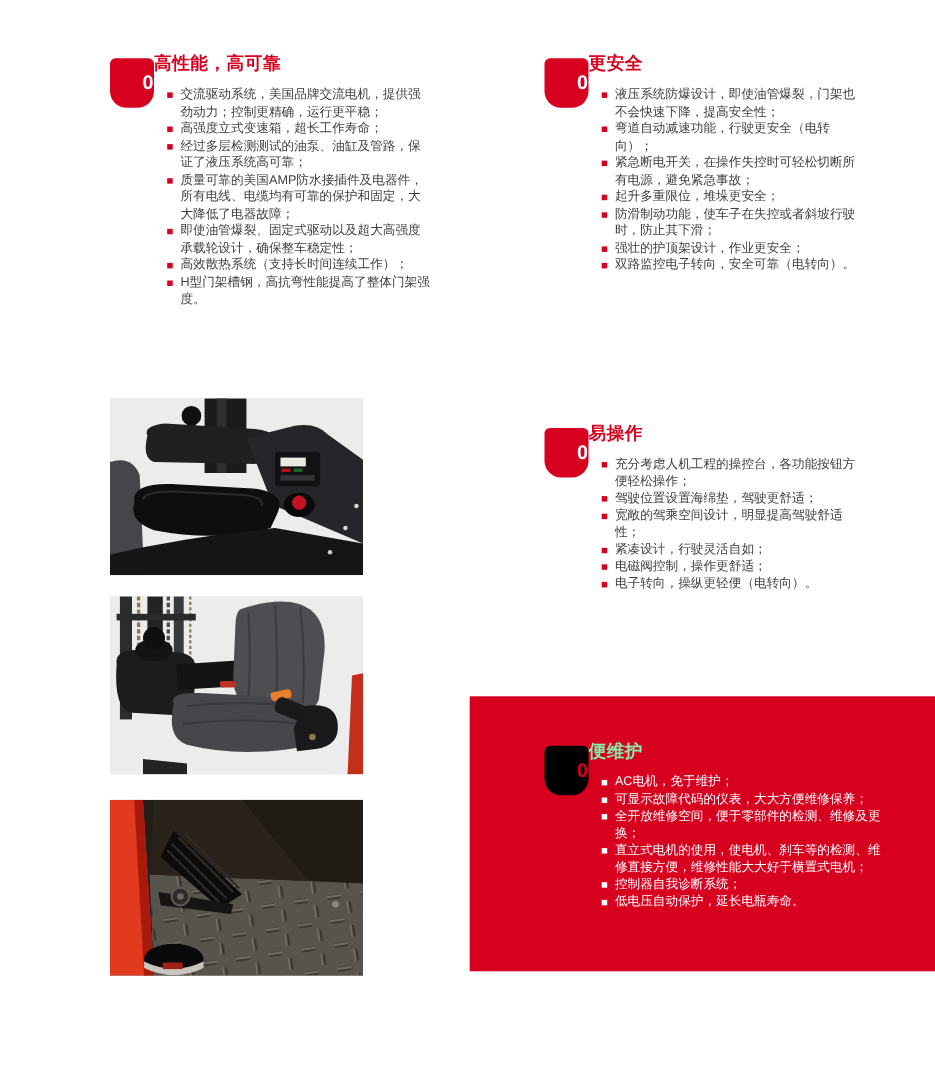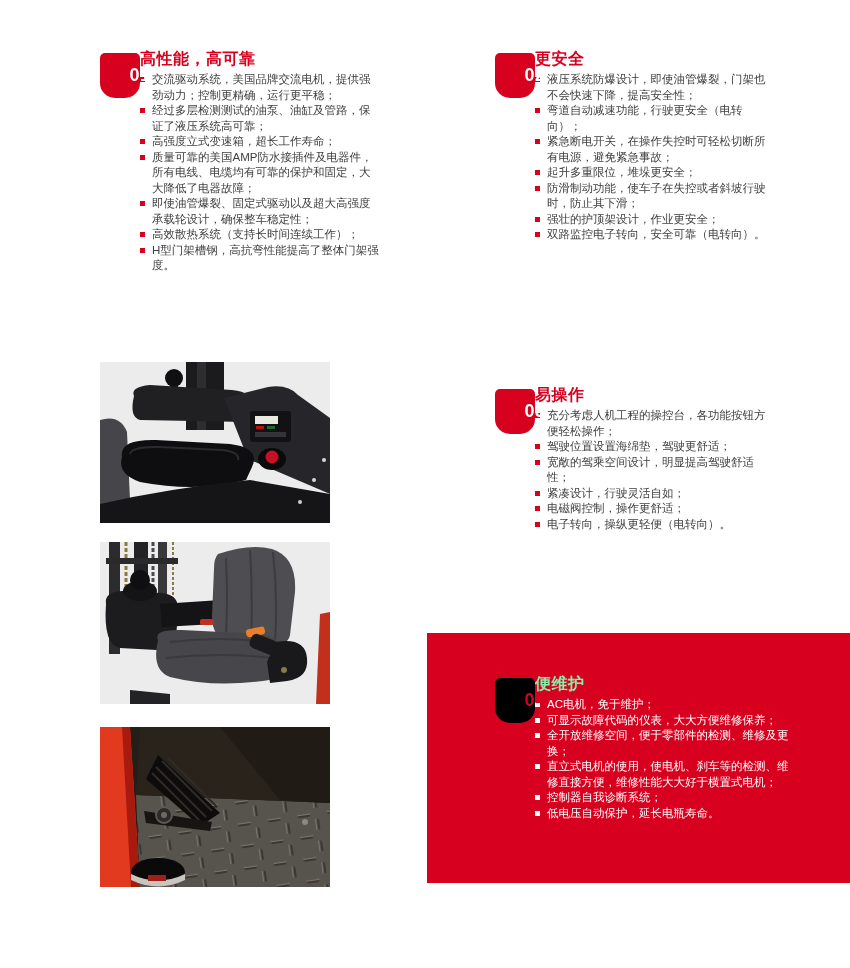--- a/index.html
+++ b/index.html
@@ -19,21 +19,21 @@
     background:var(--red);color:#fff;border-radius:5px 5px 15px 15px;
     display:flex;align-items:center;justify-content:center;
     font-size:18px;font-weight:bold;letter-spacing:0.5px;padding-left:40px;
   }
   .badge.light{background:#000000;color:var(--red);}
   .content{margin-left:42px;}
   .sec-title{
     margin:0 0 5px 0;font-size:16px;line-height:17px;font-weight:bold;
     color:var(--red);letter-spacing:0.5px;
   }
-  ul.bullets{list-style:none;margin:0;padding:0;width:240px;}
+  ul.bullets{list-style:none;margin:12px;padding:0;width:240px;}
   ul.bullets li{display:flex;gap:7px;font-size:11.5px;line-height:15.5px;color:var(--body-text);}
   .sq{flex:0 0 auto;width:5px;height:5px;background:var(--red);margin-top:5px;}
 
   
   .red-block{position:absolute;left:427px;top:633px;width:423px;height:250px;background:var(--red);}
   .red-block .feature{left:66px;top:42px;}
   .red-block .sec-title{color:#86efac;}
   .red-block ul.bullets{width:256px;}
   .red-block ul.bullets li{color:#fff;}
   .red-block .sq{background:#fff;}
@@ -54,25 +54,25 @@
     <div class="badge">01</div>
     <div class="content">
       <h2 class="sec-title">高性能，高可靠</h2>
       <ul class="bullets">
           <li>
             <span class="sq"></span>
             <span>交流驱动系统，美国品牌交流电机，提供强劲动力；控制更精确，运行更平稳；</span>
           </li>
           <li>
             <span class="sq"></span>
+            <span>高强度立式变速箱，超长工作寿命；</span>
+          </li>
+          <li>
+            <span class="sq"></span>
             <span>经过多层检测测试的油泵、油缸及管路，保证了液压系统高可靠；</span>
-          </li>
-          <li>
-            <span class="sq"></span>
-            <span>高强度立式变速箱，超长工作寿命；</span>
           </li>
           <li>
             <span class="sq"></span>
             <span>质量可靠的美国AMP防水接插件及电器件，所有电线、电缆均有可靠的保护和固定，大大降低了电器故障；</span>
           </li>
           <li>
             <span class="sq"></span>
             <span>即使油管爆裂、固定式驱动以及超大高强度承载轮设计，确保整车稳定性；</span>
           </li>
           <li>

